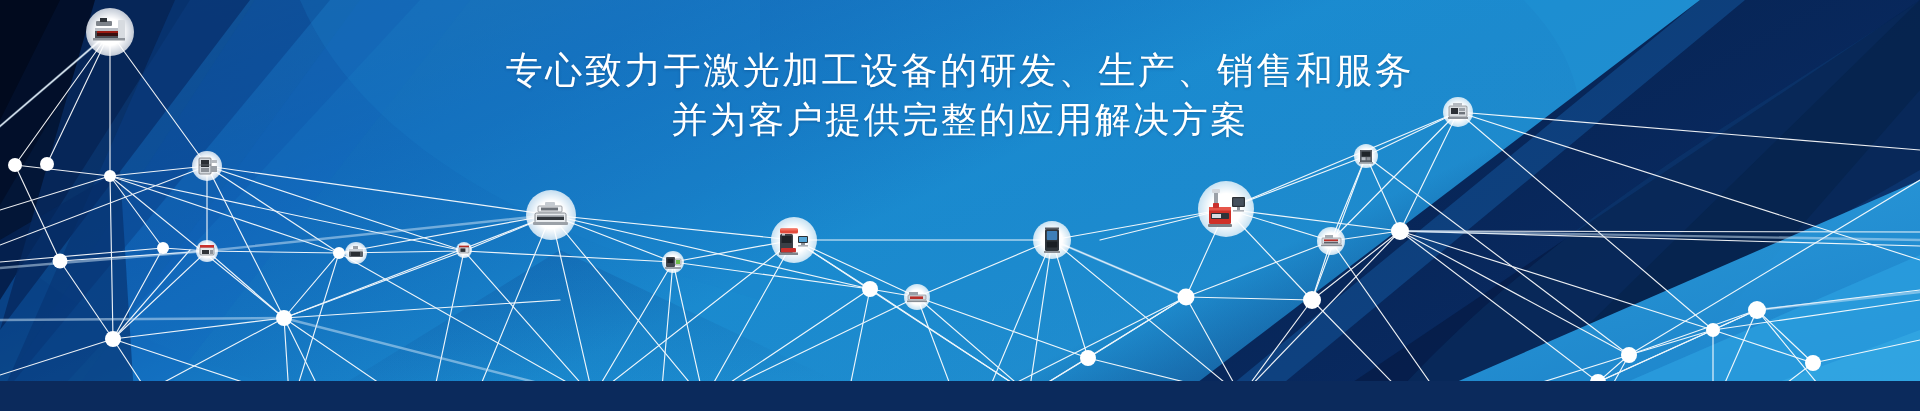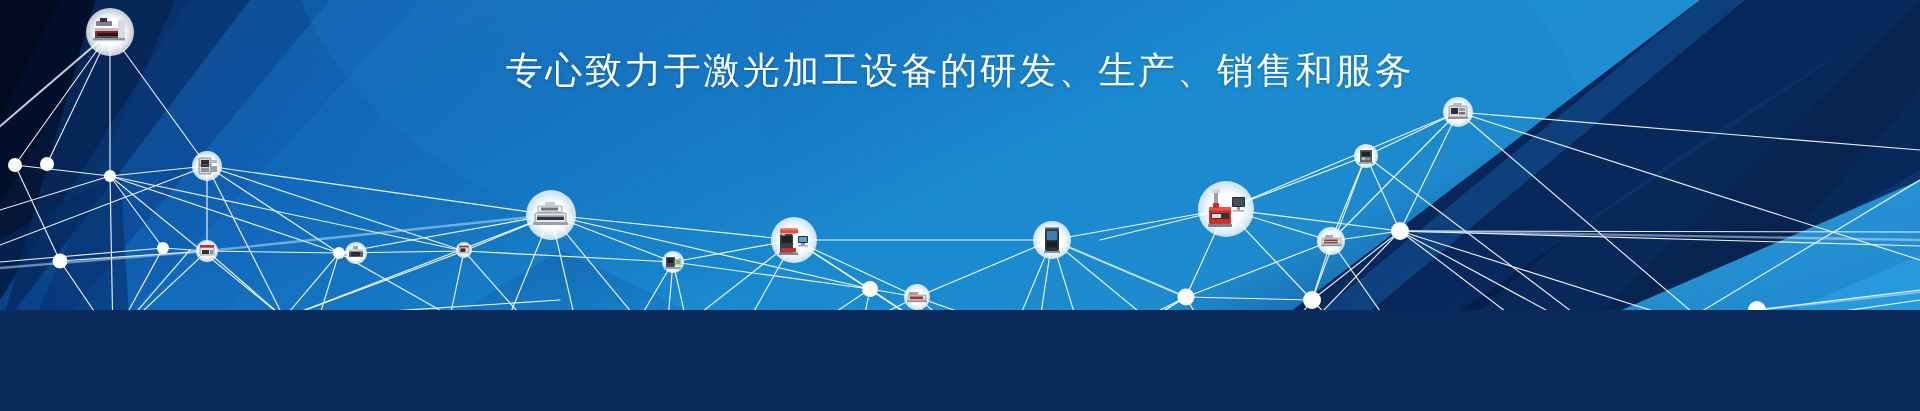--- a/index.html
+++ b/index.html
@@ -1,21 +1,21 @@
 <!DOCTYPE html>
 <html lang="zh"><head>
 <meta charset="utf-8">
 <title>Banner</title>
 <style>
   html,body{margin:0;padding:0;background:#0b2a5c;}
   *{box-sizing:border-box;}
   #banner{
     position:relative;
     width:1920px;
-    height:310px;
+    height:381px;
     overflow:hidden;
     font-family:Liberation Sans, sans-serif;
     background:#1272c4;
   }
   .layer{position:absolute;inset:0;}
   svg.layer{display:block;width:1920px;height:411px;}
 
   
   #headline{
     position:absolute;
@@ -467,15 +467,16 @@
           <rect x="1" y="0" width="6" height="2.4" fill="#6d737a"></rect>
           <rect x="-10" y="5" width="20" height="2" fill="#8d9299"></rect>
           <rect x="-5" y="-9" width="9" height="3" fill="#b4bac1"></rect>
         </g>
       </g>
     </g>
   </svg>
 
   <div id="headline">
     <span class="hl-line l1">专心致力于激光加工设备的研发、生产、销售和服务</span>
+    <span class="hl-line l2">并为客户提供完整的应用解决方案</span>
   </div>
 
 </div>
 
 </body></html>

